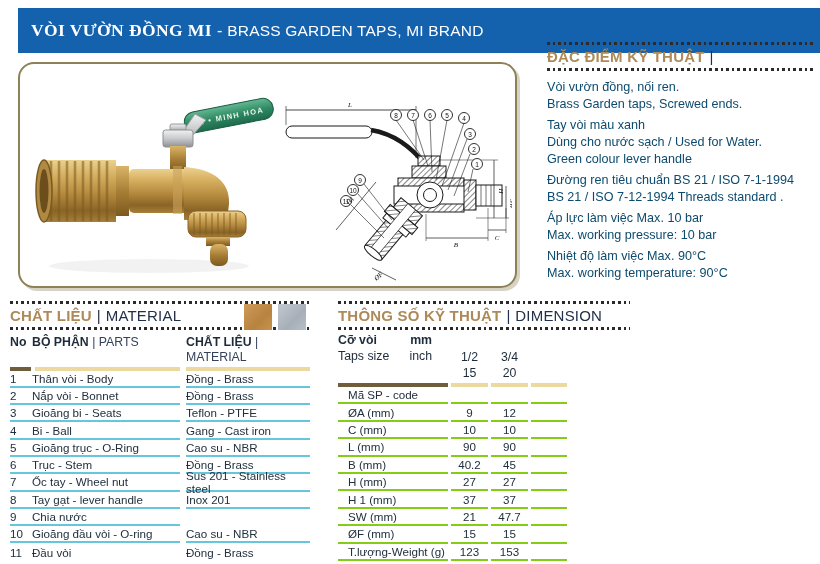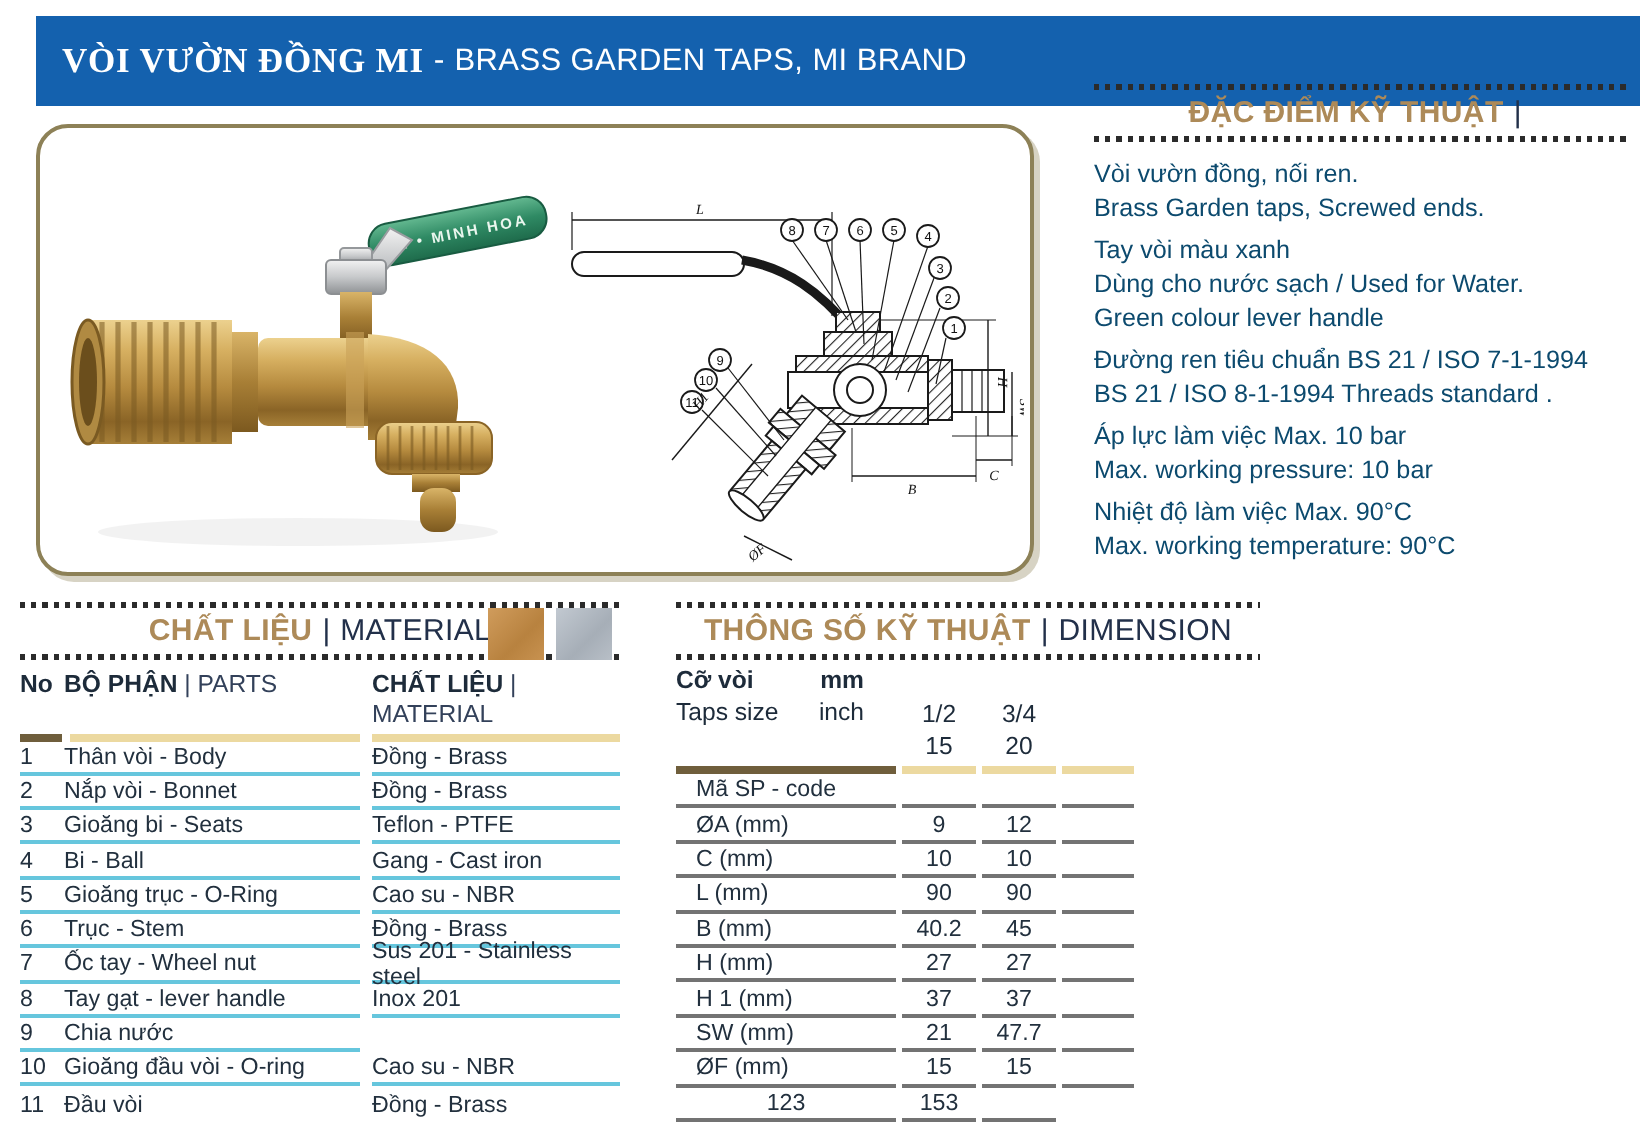--- a/index.html
+++ b/index.html
@@ -21,21 +21,21 @@
     position:absolute;left:18px;top:62px;width:495px;height:222px;background:#fff;
     border:2px solid #8d8157;border-radius:16px;
     box-shadow:3px 3px 0 rgba(150,140,100,.38);
   }
   .photo-svg{position:absolute;left:4px;top:6px;}
   .draw-svg{position:absolute;left:256px;top:4px;}
 
   
   .dotted{height:3px;margin:2px 0;
     background-image:repeating-linear-gradient(to right,#2b2b2b 0 2.6px,transparent 2.6px 5.6px);}
-  .sec-h{margin:1px 0;font-size:15px;display:flex;align-items:baseline;line-height:19px;justify-content:center;}
+  .sec-h{margin:1px 0;font-size:15px;display:flex;align-items:baseline;line-height:19px;}
   .h-vi{color:#ad8a58;font-weight:700;letter-spacing:.2px;}
   .pipe{margin:0 5px;color:#22304a;font-weight:400;}
   .h-en{color:#22304a;font-weight:400;letter-spacing:.2px;}
 
   
   .spec{position:absolute;left:547px;top:40px;width:266px;}
   .spec-lines{margin-top:8px;font-size:12.6px;line-height:16.8px;color:#0c4a6e;}
   .spec-group{margin-bottom:4.5px;}
 
   
@@ -66,21 +66,21 @@
   .dimension{position:absolute;left:338px;top:299px;width:292px;}
   .d-grid{display:grid;grid-template-columns:110px 37px 37px 36px;column-gap:3px;}
   .d-head{font-size:12.3px;color:#1d2b3a;margin-top:3px;line-height:15.5px;}
   .dh-line{display:flex;justify-content:center;}
   .dh-unit{margin-left:auto;padding-right:16px;}
   .dh-col{text-align:center;margin-top:17px;}
   .d-uline{height:4px;margin-top:2px;}
   .d-uline .ul{background:#ecd9a0;}
   .d-uline .ub{background:#6f5e3c;}
   .d-row{height:17.4px;font-size:11.6px;color:#22303e;}
-  .d-row .cell{display:flex;align-items:center;border-bottom:2px solid #737373;}
+  .d-row .cell{display:flex;align-items:center;border-bottom:2px solid #84cc16;}
   .d-row .lab{padding-left:10px;}
   .d-row .v{justify-content:center;}
   .d-row.last .cell{border-bottom:none;}
 
   
   .cnum{font-size:6.5px;font-family:"Liberation Sans",sans-serif;fill:#111;text-anchor:middle;}
   .dlbl{font-size:7px;font-style:italic;font-family:"Liberation Serif",serif;fill:#111;text-anchor:middle;}
   .grip-txt{font-size:7.5px;font-weight:700;fill:#eaf6ee;letter-spacing:1.4px;text-anchor:middle;
             font-family:"Liberation Sans",sans-serif;}
 </style>
@@ -277,21 +277,21 @@
       <div>Vòi vườn đồng, nối ren.</div>
       <div>Brass Garden taps, Screwed ends.</div>
     </div>
     <div class="spec-group">
       <div>Tay vòi màu xanh</div>
       <div>Dùng cho nước sạch / Used for Water.</div>
       <div>Green colour lever handle</div>
     </div>
     <div class="spec-group">
       <div>Đường ren tiêu chuẩn BS 21 / ISO 7-1-1994</div>
-      <div>BS 21 / ISO 8-1-1994 Threads standard .</div>
+      <div>BS 21 / ISO 7-12-1994 Threads standard .</div>
     </div>
     <div class="spec-group">
       <div>Áp lực làm việc Max. 10 bar</div>
       <div>Max. working pressure: 10 bar</div>
     </div>
     <div class="spec-group">
       <div>Nhiệt độ làm việc Max. 90°C</div>
       <div>Max. working temperature: 90°C</div>
     </div>
   </div>
@@ -486,20 +486,21 @@
     <span class="cell v">47.7</span>
     <span class="cell v"></span>
   </div>
   <div class="d-grid d-row">
     <span class="cell lab">ØF (mm)</span>
     <span class="cell v">15</span>
     <span class="cell v">15</span>
     <span class="cell v"></span>
   </div>
   <div class="d-grid d-row">
+    <span class="cell lab">T.lượng-Weight (g)</span>
     <span class="cell v">123</span>
     <span class="cell v">153</span>
     <span class="cell v"></span>
   </div>
   <div class="d-grid d-row last">
     <span class="cell lab">Cái/hộp - Pcs/box</span>
     <span class="cell v">10</span>
     <span class="cell v">10</span>
     <span class="cell v"></span>
   </div>

